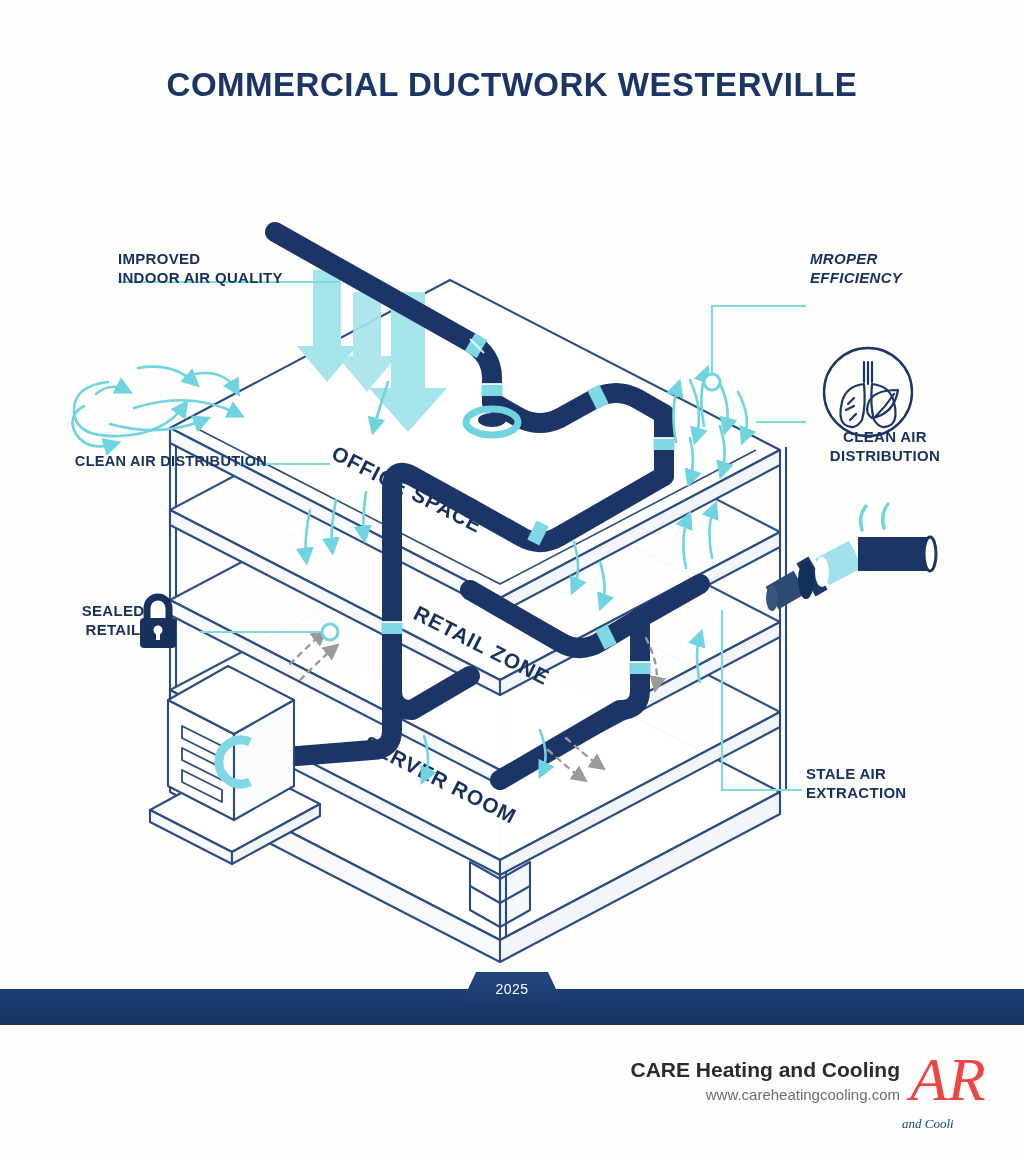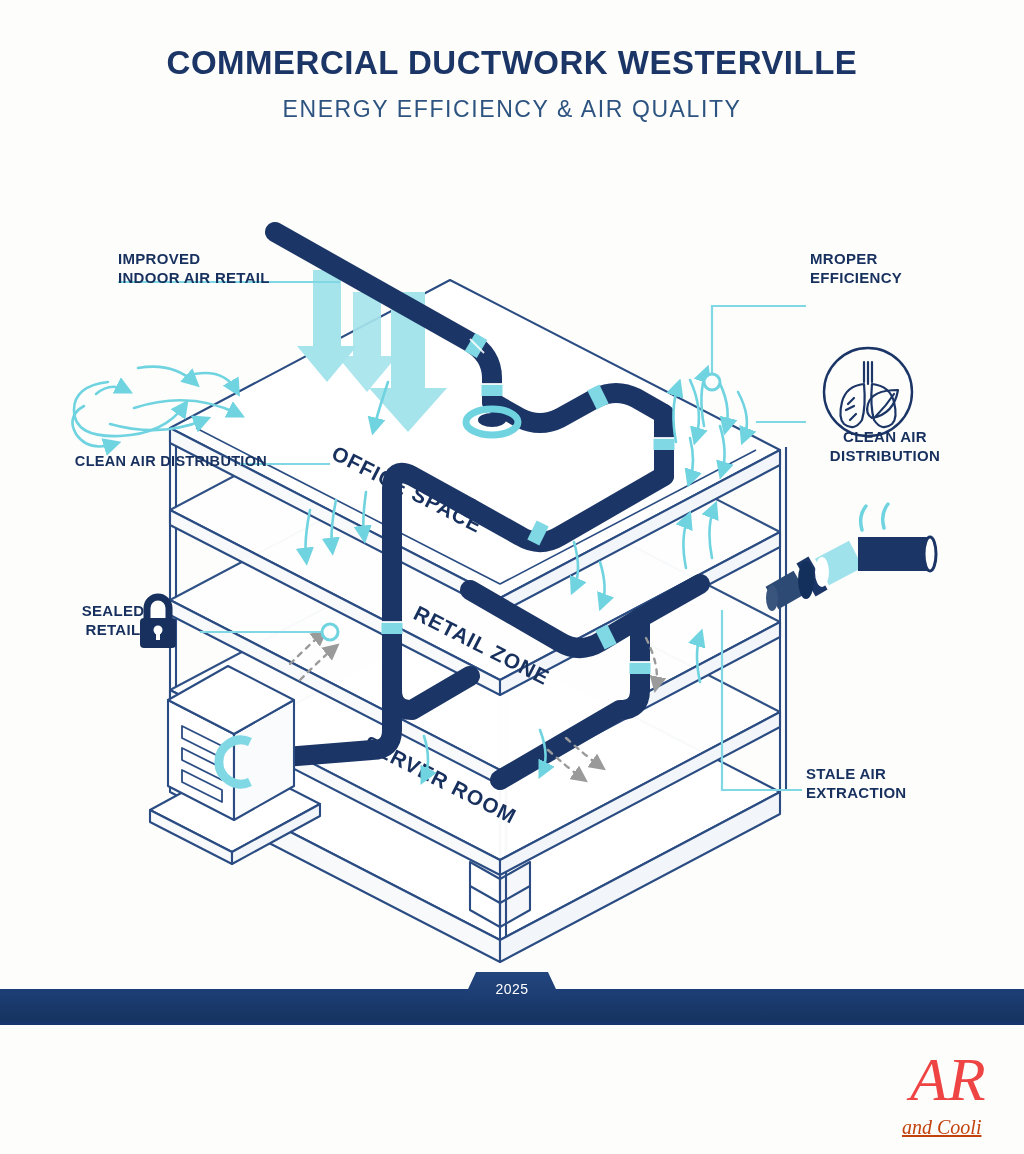--- a/index.html
+++ b/index.html
@@ -8,39 +8,39 @@
     width:1024px;height:1154px;
     background:#fdfdfc;
     font-family:"Liberation Sans", sans-serif;
     overflow:hidden;position:relative;
   }
   .stage{position:absolute;inset:0;}
 
   
   .header{position:absolute;top:0;left:0;width:1024px;text-align:center;}
   .title{
-    margin:0;padding-top:44px;
+    margin:0;padding-top:66px;
     font-size:33px;font-weight:bold;letter-spacing:.5px;
     color:#1b3566;
   }
   .subtitle{
     margin:0;padding-top:14px;
     font-size:23px;font-weight:normal;letter-spacing:1.6px;
     color:#2d5480;
   }
 
   
   .callout{position:absolute;color:#17305e;font-weight:bold;line-height:1.25;}
   .callout.sz15{font-size:15px;letter-spacing:.3px;}
   .callout.sz14{font-size:14.5px;letter-spacing:.3px;}
 
   #label-improved-air{left:118px;top:250px;width:200px;text-align:left;}
   #label-clean-air-left{left:52px;top:452px;width:215px;text-align:right;font-size:14.5px;}
   #label-sealed-joints{left:58px;top:602px;width:110px;text-align:center;}
-  #label-proper-insulation{left:810px;top:250px;width:180px;text-align:left;}
+  #label-proper-insulation{left:810px;top:250px;width:180px;text-align:left;font-style:italic;}
   #label-clean-air-right{left:790px;top:428px;width:190px;text-align:center;}
   #label-stale-air{left:806px;top:765px;width:180px;text-align:left;}
 
   
   .footer-band{
     position:absolute;left:0;top:989px;width:1024px;height:32px;
     background:linear-gradient(180deg,#1d3f77 0%,#163460 100%);
   }
   .footer-rule{
     position:absolute;left:0;top:1021px;width:1024px;height:4px;background:#17356a;
@@ -59,32 +59,31 @@
     position:absolute;right:0;top:1046px;width:122px;height:100px;overflow:hidden;
   }
   .logo-ar{
     position:absolute;left:8px;top:2px;
     font-family:"Liberation Serif", serif;font-style:italic;
     font-size:62px;color:#ef4444;line-height:1;white-space:nowrap;
   }
   .logo-sub{
     position:absolute;left:0px;top:70px;
     font-family:"Liberation Serif", serif;font-style:italic;
-    font-size:20px;color:#c2410c;white-space:nowrap;text-decoration:underline;
+    font-size:13px;color:#0c4a6e;white-space:nowrap;
   }
   svg{display:block;}
 </style>
 </head>
 <body>
 
 <div class="stage">
 
   <div class="header">
     <h1 class="title">COMMERCIAL DUCTWORK WESTERVILLE</h1>
-    <h2 class="subtitle">ENERGY EFFICIENCY &amp; AIR QUALITY</h2>
   </div>
 
   <svg width="1024" height="930" style="position:absolute;left:0;top:170px;" viewBox="0 0 1024 930">
 
     <defs>
       <marker id="cyanArrow" markerWidth="7" markerHeight="7" refX="4" refY="3.5" orient="auto" markerUnits="strokeWidth">
         <path d="M0,0 L7,3.5 L0,7 z" fill="#6fd3e0"></path>
       </marker>
       <marker id="grayArrow" markerWidth="7" markerHeight="7" refX="4" refY="3.5" orient="auto" markerUnits="strokeWidth">
         <path d="M0,0 L7,3.5 L0,7 z" fill="#9a9a9a"></path>
@@ -325,21 +324,21 @@
       <rect x="140" y="448" width="36" height="30" rx="4" fill="#17305e"></rect>
       <path d="M147,448 L147,438 a11,11 0 0,1 22,0 L169,448" fill="none" stroke="#17305e" stroke-width="7"></path>
       <circle cx="158" cy="460" r="4.5" fill="#ffffff"></circle>
       <rect x="156" y="461" width="4" height="9" fill="#ffffff"></rect>
     </g>
 
   </svg>
 
   <div class="callout sz15" id="label-improved-air">
     <div>IMPROVED</div>
-    <div>INDOOR AIR RETAIL</div>
+    <div>INDOOR AIR QUALITY</div>
   </div>
 
   <div class="callout sz14" id="label-clean-air-left">CLEAN AIR DISTRIBUTION</div>
 
   <div class="callout sz15" id="label-sealed-joints">
     <div>SEALED</div>
     <div>RETAIL</div>
   </div>
 
   <div class="callout sz15" id="label-proper-insulation">
@@ -354,19 +353,23 @@
 
   <div class="callout sz15" id="label-clean-air-right">
     <div>CLEAN AIR</div>
     <div>DISTRIBUTION</div>
   </div>
 
   <div class="footer-band"></div>
   <div class="footer-rule"></div>
   <div class="year-tab">2025</div>
 
+  <div class="brand">
+    <div class="brand-name">CARE Heating and Cooling</div>
+    <div class="brand-url">www.careheatingcooling.com</div>
+  </div>
 
   <div class="logo-clip">
     <div class="logo-ar">AR</div>
     <div class="logo-sub">and Cooli</div>
   </div>
 
 </div>
 
 </body></html>

